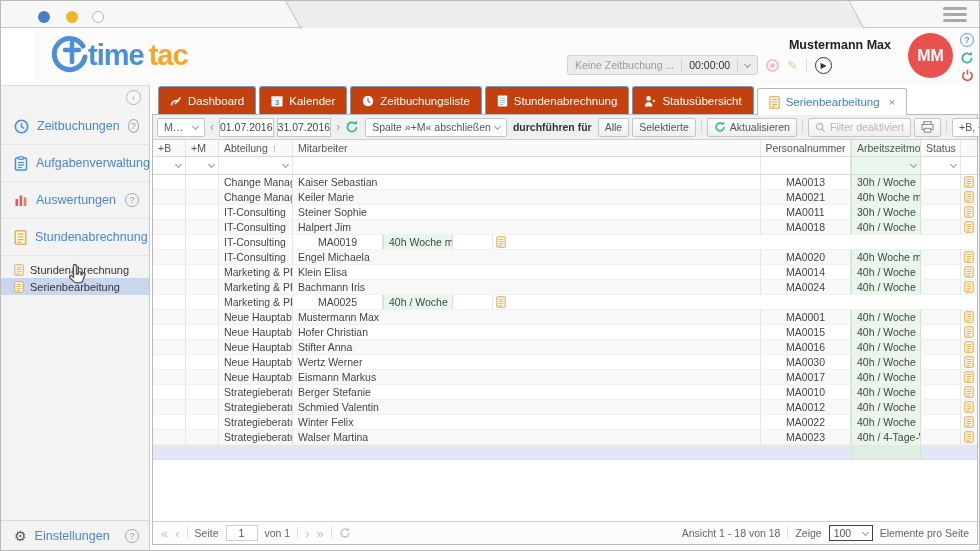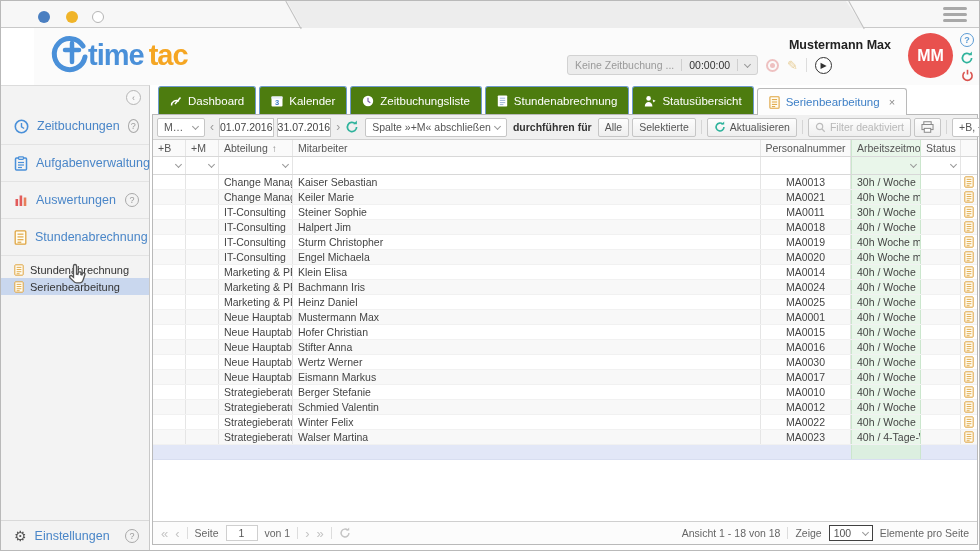--- a/index.html
+++ b/index.html
@@ -48,21 +48,21 @@
   .sub-item.selected { background:#c9d7ee; }
   .sidebar .spacer { flex:1; }
   .settings-row { height:30px; border-top:1px solid #d9d9d9; display:flex; align-items:center; gap:8px; padding:0 10px 0 13px; }
   .settings-row .nlabel { flex:1; font-size:12.5px; color:#4a86c8; }
   .gear { font-size:14px; color:#555; line-height:1; }
   .cursor-hand { position:absolute; left:66px; top:177px; z-index:9; }
 
   
   .main { flex:1; min-width:0; display:flex; flex-direction:column; background:#fff; padding:0 1px 5px 2px; }
   .tabs { display:flex; align-items:flex-end; gap:3px; height:29px; padding-left:6px; position:relative; z-index:2; }
-  .tab { height:28px; display:flex; align-items:center; gap:6px; padding:0 11px; background:#4d7c0f; border:1px solid #6f9bce; border-bottom:none; border-radius:3px 3px 0 0; color:#fff; font-size:11.5px; white-space:nowrap; }
+  .tab { height:28px; display:flex; align-items:center; gap:6px; padding:0 11px; background:#c2410c; border:1px solid #6f9bce; border-bottom:none; border-radius:3px 3px 0 0; color:#fff; font-size:11.5px; white-space:nowrap; }
   .tab.active { background:#fdfdfd; border-color:#b9b9b9; color:#3d7fc6; height:27px; margin-bottom:-1px; }
   .tab .close { color:#8a8a8a; font-size:11px; margin-left:3px; }
 
   
   .panel { flex:1; border:1px solid #b9b9b9; display:flex; flex-direction:column; background:#fff; position:relative; z-index:1; min-height:0; }
   .toolbar { height:25px; background:#f0f0f0; border-bottom:1px solid #d2d2d2; display:flex; align-items:center; gap:3px; padding:0 4px; font-size:10.5px; color:#444; white-space:nowrap; }
   .tbtn { height:19px; border:1px solid #c6c6c6; background:linear-gradient(#fdfdfd,#efefef); border-radius:2px; padding:0 6px; display:flex; align-items:center; gap:4px; color:#555; font-size:10.5px; }
   .tbtn.disabled { color:#b8b8b8; }
   .tinput { height:19px; border:1px solid #c6c6c6; background:#fff; width:57px; display:flex; align-items:center; justify-content:center; color:#444; }
   .tsel { justify-content:space-between; background:#fff; }
@@ -485,21 +485,20 @@
                       <line x1="2.9" y1="8.4" x2="8.1" y2="8.4" stroke="#dfa43f" stroke-width="1"></line>
                       <line x1="2.9" y1="10.6" x2="6.2" y2="10.6" stroke="#dfa43f" stroke-width="1"></line>
                     </svg>
                   </span>
                 </div>
               </div>
               <div class="row">
                 <div class="c-pb"></div>
                 <div class="c-pm"></div>
                 <div class="c-abt">IT-Consulting</div>
-                <div class="c-mit">Sturm Christopher</div>
                 <div class="c-nr">MA0019</div>
                 <div class="c-azm green">40h Woche mit ...</div>
                 <div class="c-st"></div>
                 <div class="c-ic">
                   <span>
                     <svg width="10" height="12" viewBox="0 0 11 13">
                       <rect x="0.9" y="0.8" width="9.2" height="11.4" rx="0.8" fill="#fffdf3" stroke="#dfa43f" stroke-width="1.1"></rect>
                       <line x1="2.9" y1="3.6" x2="8.1" y2="3.6" stroke="#dfa43f" stroke-width="1"></line>
                       <line x1="2.9" y1="6" x2="8.1" y2="6" stroke="#dfa43f" stroke-width="1"></line>
                       <line x1="2.9" y1="8.4" x2="8.1" y2="8.4" stroke="#dfa43f" stroke-width="1"></line>
@@ -565,21 +564,20 @@
                       <line x1="2.9" y1="8.4" x2="8.1" y2="8.4" stroke="#dfa43f" stroke-width="1"></line>
                       <line x1="2.9" y1="10.6" x2="6.2" y2="10.6" stroke="#dfa43f" stroke-width="1"></line>
                     </svg>
                   </span>
                 </div>
               </div>
               <div class="row">
                 <div class="c-pb"></div>
                 <div class="c-pm"></div>
                 <div class="c-abt">Marketing &amp; PR</div>
-                <div class="c-mit">Heinz Daniel</div>
                 <div class="c-nr">MA0025</div>
                 <div class="c-azm green">40h / Woche</div>
                 <div class="c-st"></div>
                 <div class="c-ic">
                   <span>
                     <svg width="10" height="12" viewBox="0 0 11 13">
                       <rect x="0.9" y="0.8" width="9.2" height="11.4" rx="0.8" fill="#fffdf3" stroke="#dfa43f" stroke-width="1.1"></rect>
                       <line x1="2.9" y1="3.6" x2="8.1" y2="3.6" stroke="#dfa43f" stroke-width="1"></line>
                       <line x1="2.9" y1="6" x2="8.1" y2="6" stroke="#dfa43f" stroke-width="1"></line>
                       <line x1="2.9" y1="8.4" x2="8.1" y2="8.4" stroke="#dfa43f" stroke-width="1"></line>

